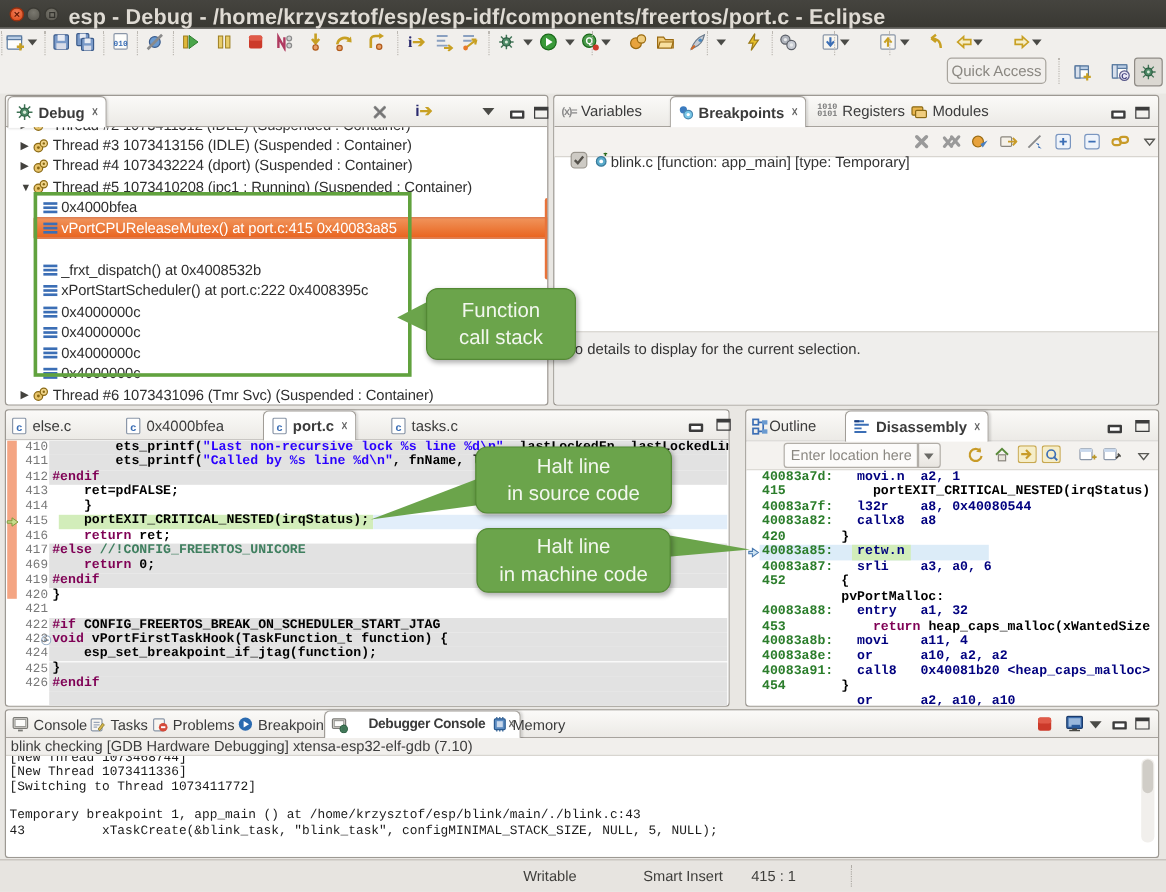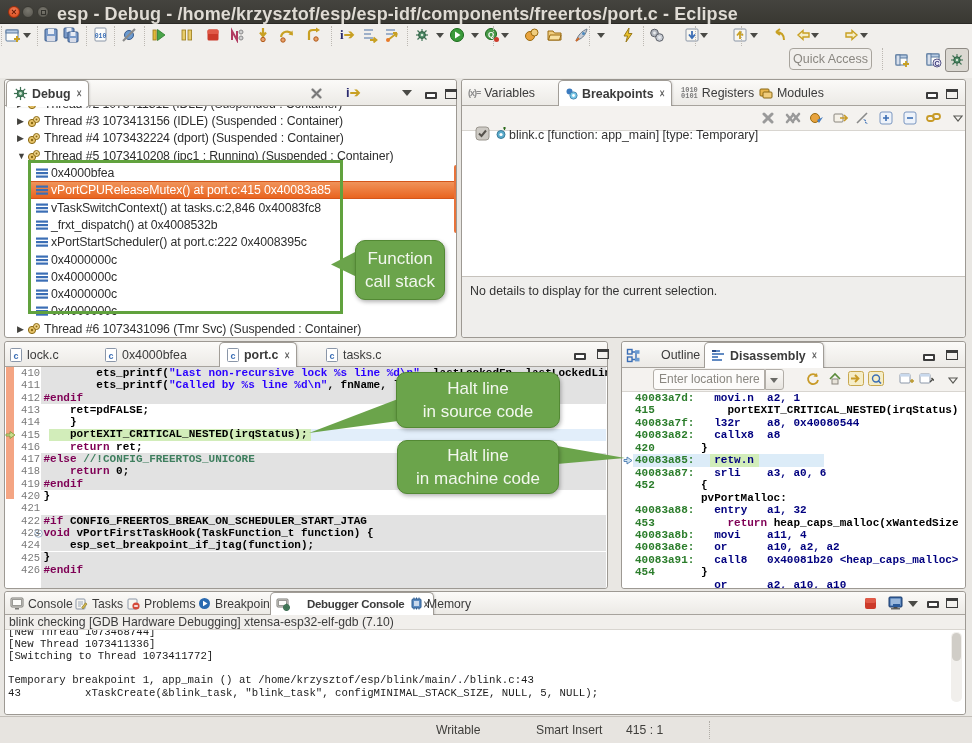--- a/index.html
+++ b/index.html
@@ -391,30 +391,20 @@
     <div class="trow" style="left:31px;top:75.7px;color:#fff">
         <svg width="12" height="12" viewBox="0 0 12 12">
           <g fill="#3b6eb5">
             <rect x="0" y="1.5" width="12" height="2.2"></rect>
             <rect x="0" y="5" width="12" height="2.2"></rect>
             <rect x="0" y="8.5" width="12" height="2.2"></rect>
           </g>
         </svg>
         <span>vPortCPUReleaseMutex() at port.c:415 0x40083a85</span>
       </div>
-    <div class="trow" style="left:31px;top:93.0px;">
-        <svg width="12" height="12" viewBox="0 0 12 12">
-          <g fill="#3b6eb5">
-            <rect x="0" y="1.5" width="12" height="2.2"></rect>
-            <rect x="0" y="5" width="12" height="2.2"></rect>
-            <rect x="0" y="8.5" width="12" height="2.2"></rect>
-          </g>
-        </svg>
-        <span>vTaskSwitchContext() at tasks.c:2,846 0x40083fc8</span>
-      </div>
     <div class="trow" style="left:31px;top:110.3px;">
         <svg width="12" height="12" viewBox="0 0 12 12">
           <g fill="#3b6eb5">
             <rect x="0" y="1.5" width="12" height="2.2"></rect>
             <rect x="0" y="5" width="12" height="2.2"></rect>
             <rect x="0" y="8.5" width="12" height="2.2"></rect>
           </g>
         </svg>
         <span>_frxt_dispatch() at 0x4008532b</span>
       </div>
@@ -589,21 +579,21 @@
   </div>
 </div>
 
 <div class="panel" style="left:4px;top:341px;width:604px;height:248px" id="editorpanel">
   <div class="tabbar" style="height:25px"></div>
   <div class="tab" style="left:4px;height:25px;gap:4px">
       <svg width="14" height="14" viewBox="0 0 14 14">
         <rect x="1.5" y="0.5" width="11" height="13" rx="1" fill="#fff" stroke="#8a96a8"></rect>
         <text x="7" y="11" font-size="9" font-weight="bold" fill="#3b6eb5" text-anchor="middle" font-family="Liberation Sans">c</text>
       </svg>
-      <span>lock.c</span>
+      <span>else.c</span>
     </div>
   <div class="tab" style="left:99px;height:25px;gap:4px">
       <svg width="14" height="14" viewBox="0 0 14 14">
         <rect x="1.5" y="0.5" width="11" height="13" rx="1" fill="#fff" stroke="#8a96a8"></rect>
         <text x="7" y="11" font-size="9" font-weight="bold" fill="#3b6eb5" text-anchor="middle" font-family="Liberation Sans">c</text>
       </svg>
       <span>0x4000bfea</span>
     </div>
   <div class="tab seltab" style="left:214px;height:26px">
       <svg width="14" height="14" viewBox="0 0 14 14">
@@ -651,21 +641,21 @@
       </div>
     <div class="p mono" style="left:13px;top:0;width:22px;height:234px;font-size:10.5px;color:#787878;line-height:12.3px">
       <div style="position:absolute;top:0.0px;right:0;">410</div>
       <div style="position:absolute;top:12.3px;right:0;">411</div>
       <div style="position:absolute;top:24.6px;right:0;">412</div>
       <div style="position:absolute;top:36.9px;right:0;">413</div>
       <div style="position:absolute;top:49.2px;right:0;">414</div>
       <div style="position:absolute;top:61.5px;right:0;">415</div>
       <div style="position:absolute;top:73.8px;right:0;">416</div>
       <div style="position:absolute;top:86.1px;right:0;">417</div>
-      <div style="position:absolute;top:98.4px;right:0;">418</div>
+      <div style="position:absolute;top:98.4px;right:0;">469</div>
       <div style="position:absolute;top:110.7px;right:0;">419</div>
       <div style="position:absolute;top:123.0px;right:0;">420</div>
       <div style="position:absolute;top:135.3px;right:0;">421</div>
       <div style="position:absolute;top:147.6px;right:0;">422</div>
       <div style="position:absolute;top:159.9px;right:0;">423</div>
       <div style="position:absolute;top:172.2px;right:0;">424</div>
       <div style="position:absolute;top:184.5px;right:0;">425</div>
       <div style="position:absolute;top:196.8px;right:0;text-align:right;">426</div>
     </div>
     <pre class="mono" style="position:absolute;left:38.5px;top:0.0px;font-size:11px;font-weight:bold;line-height:12.3px;color:#000">        <span class="bk">ets_printf(</span><span class="str">"Last non-recursive lock %s line %d\n"</span><span class="bk">, lastLockedFn, lastLockedLine);</span>
@@ -683,21 +673,21 @@
 <span class="ppd">#if</span><span class="bk"> CONFIG_FREERTOS_BREAK_ON_SCHEDULER_START_JTAG</span>
 <span class="kw">void</span><span class="bk"> vPortFirstTaskHook(TaskFunction_t function) {</span>
     <span class="bk">esp_set_breakpoint_if_jtag(function);</span>
 <span class="bk">}</span>
 <span class="ppd">#endif</span></pre>
   </div>
 </div>
 
 <div class="panel" style="left:621px;top:341px;width:345px;height:248px" id="disasmpanel">
   <div class="tabbar"></div>
-  <div class="tab" style="left:4px;gap:20px">
+  <div class="tab" style="left:4px;gap:0">
       <svg width="15" height="15" viewBox="0 0 15 15">
         <g fill="none" stroke="#3b6eb5" stroke-width="1.4">
           <rect x="1.5" y="1.5" width="4.5" height="4.5"></rect>
           <rect x="1.5" y="9" width="4.5" height="4.5"></rect>
           <path d="M6 4 L10 4 M6 11.5 L10 11.5 M10 4 L10 11.5"></path>
         </g>
         <rect x="9" y="2.2" width="4.5" height="3.6" fill="#6a9ad0"></rect>
         <rect x="9" y="9.8" width="4.5" height="3.6" fill="#6a9ad0"></rect>
       </svg>
       <span>Outline</span>
@@ -894,15 +884,15 @@
   <div class="p" style="left:626px;top:6px;color:#3f3e3b">415 : 1</div>
   <div class="p" style="left:709px;top:4px;height:18px;border-left:1px dotted #b0aca6"></div>
 </div>
 
 <div class="p" style="left:28px;top:160px;width:315px;height:154px;border:3px solid #61a23e;z-index:25"></div>
 <svg class="p" style="left:0;top:0;z-index:29;pointer-events:none" width="972" height="743" viewBox="0 0 972 743">
   <polygon points="331,264.5 357,251 357,277" fill="#6ba44b"></polygon>
   <polygon points="309,433 398,399 398,421" fill="#6ba44b"></polygon>
   <polygon points="625,458 557,446 557,464" fill="#6ba44b"></polygon>
 </svg>
-<div class="callout" style="left:355px;top:240px;width:90px;height:60px">Function<br>call stack</div>
+<div class="callout" style="left:355px;top:240px;width:125px;height:60px">Function<br>call stack</div>
 <div class="callout" style="left:396px;top:372px;width:164px;height:56px">Halt line<br>in source code</div>
 <div class="callout" style="left:397px;top:440px;width:162px;height:54px">Halt line<br>in machine code</div>
 
 </body></html>

